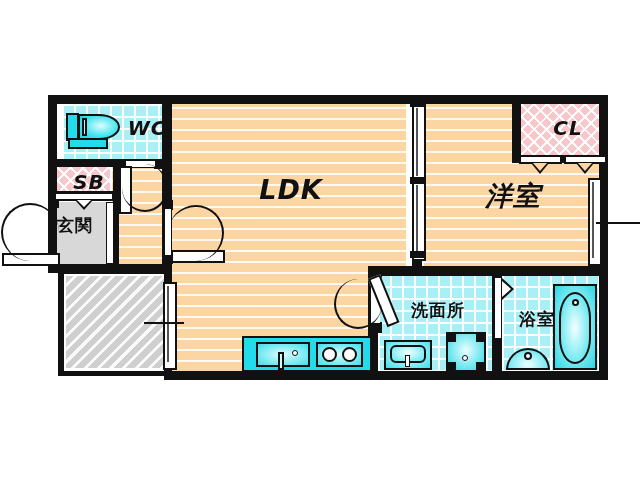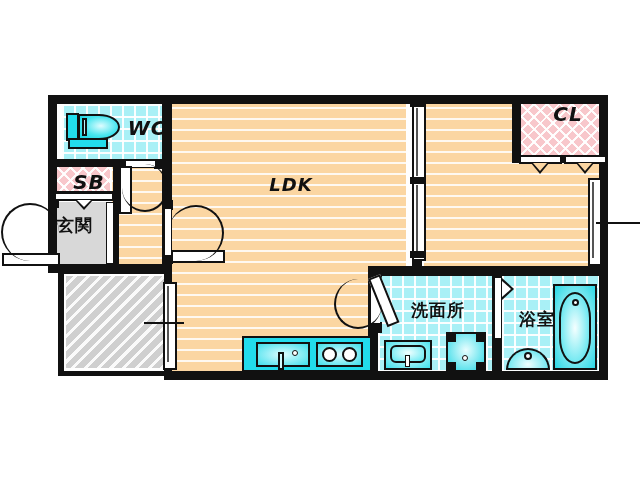--- a/index.html
+++ b/index.html
@@ -45,21 +45,21 @@
         rgba(255,255,255,.9) 0 3px, rgba(255,255,255,0) 3px 9px);
   }
   .f-white{background:#ffffff;}
 
   
   .lbl{
     position:absolute;color:#111;font-weight:bold;white-space:nowrap;
     letter-spacing:1px;text-align:center;
   }
   .lbl-latin{font-style:italic;font-family:"DejaVu Sans","Liberation Sans",sans-serif;}
-  .lbl-big{font-size:18px;}
+  .lbl-big{font-size:27px;}
   .lbl-md{font-size:20px;}
   .lbl-sm{font-size:17px;}
 
   
   .fx{position:absolute;box-sizing:border-box;}
   .cyan{
     background:radial-gradient(ellipse at 55% 45%, #dffcff 0%, #4ae6ef 55%, #12d4e2 100%);
     border:2px solid #111;
   }
   .cyan-flat{background:#22dcec;border:2px solid #111;}
@@ -275,27 +275,28 @@
   <div class="fx" style="left:559px;top:292px;width:32px;height:72px;border:2px solid #111;border-radius:16px/26px;
               background:radial-gradient(ellipse at 50% 50%,#f5ffff,#3fe0ec);"></div>
   <div class="fx" style="left:572px;top:299px;width:7px;height:7px;border-radius:50%;background:#fff;border:2px solid #111;"></div>
 
   <div class="fx" style="left:506px;top:348px;width:44px;height:22px;border:2px solid #111;border-radius:22px 22px 0 0;
               background:radial-gradient(ellipse at 50% 80%,#f0ffff,#3fe0ec);"></div>
   <div class="fx" style="left:524px;top:352px;width:8px;height:8px;border-radius:50%;background:#fff;border:2px solid #111;"></div>
 
   <div class="lbl lbl-latin lbl-big" style="left:246px;top:174px;width:90px;">LDK</div>
 
+  <div class="lbl lbl-big" style="left:468px;top:178px;width:90px;font-style:italic;">洋室</div>
 
   <div class="lbl lbl-latin lbl-md" style="left:124px;top:116px;width:46px;">WC</div>
 
   <div class="lbl lbl-sm" style="left:510px;top:308px;width:54px;">浴室</div>
 
   <div class="lbl lbl-sm" style="left:400px;top:299px;width:76px;">洗面所</div>
 
   <div class="lbl lbl-sm" style="left:57px;top:214px;width:32px;">玄関</div>
 
 
   <div class="lbl lbl-latin lbl-md" style="left:68px;top:170px;width:42px;">SB</div>
 
-  <div class="lbl lbl-latin lbl-md" style="left:546px;top:102px;width:44px;">CL</div>
+  <div class="lbl lbl-latin lbl-md" style="left:546px;top:116px;width:44px;">CL</div>
 
 </div>
 
 </body></html>

